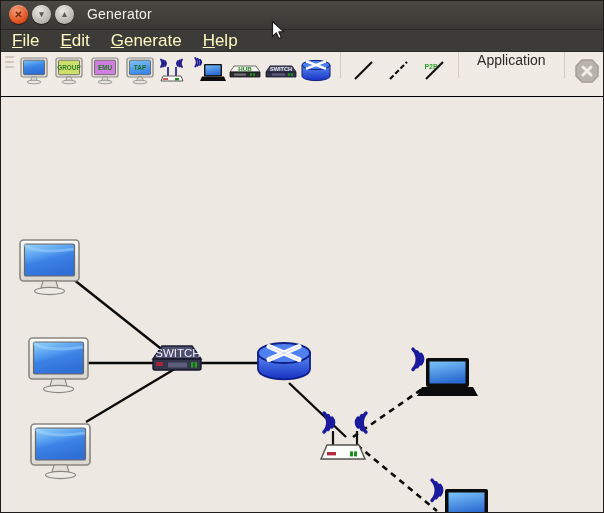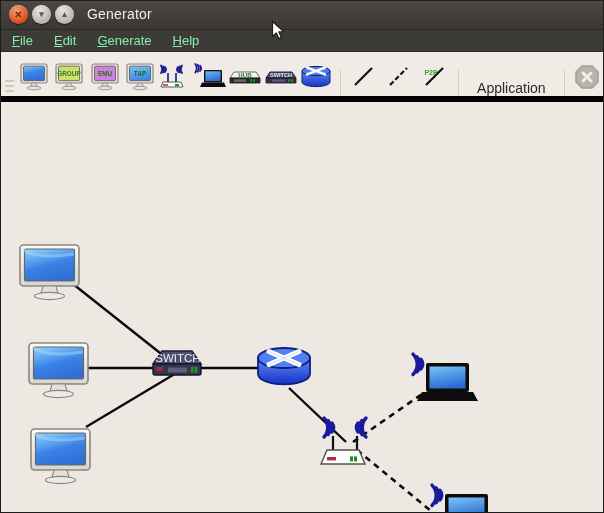--- a/index.html
+++ b/index.html
@@ -23,26 +23,26 @@
              justify-content:center;font-size:11px;line-height:1;font-weight:bold;}
   .wbtn.close span{color:#7a2405;font-size:10px;}
   .wbtn.min span,.wbtn.max span{color:#5c5954;font-size:9px;}
   #wtitle{position:absolute;left:86px;top:5px;color:#f2efe9;
           font-size:14px;font-weight:normal;letter-spacing:.2px;}
 
   
   #menubar{height:21px;flex:0 0 21px;background:#3c3b37;display:flex;
            align-items:center;padding-left:8px;gap:15px;
            border-bottom:1px solid #2f2d2a;}
-  .menu{color:#86efac;font-size:13px;cursor:default;padding:1px 3px;}
+  .menu{color:#fef9c3;font-size:17px;cursor:default;padding:1px 3px;}
   .menu u{text-decoration:underline;}
 
   
   #toolbar{height:44px;flex:0 0 44px;background:#f0ebe4;
-           border-bottom:6px solid #000000;display:flex;align-items:flex-end;
+           border-bottom:1px solid #000000;display:flex;align-items:flex-start;
            position:relative;}
   #grip{width:9px;height:20px;margin:0 3px 0 4px;display:flex;flex-direction:column;
         justify-content:center;gap:3px;}
   #grip i{display:block;height:2px;background:#cfc8bd;border-radius:1px;}
   .tbtn{width:37px;height:38px;display:flex;align-items:center;justify-content:center;
         cursor:default;}
   .sep{width:1px;height:26px;background:#d3ccc2;margin:0 6px;}
   #appname{font-size:14px;color:#2e2b27;padding:0 12px;}
   #tb-close{width:34px;height:38px;display:flex;align-items:center;justify-content:center;}
 

